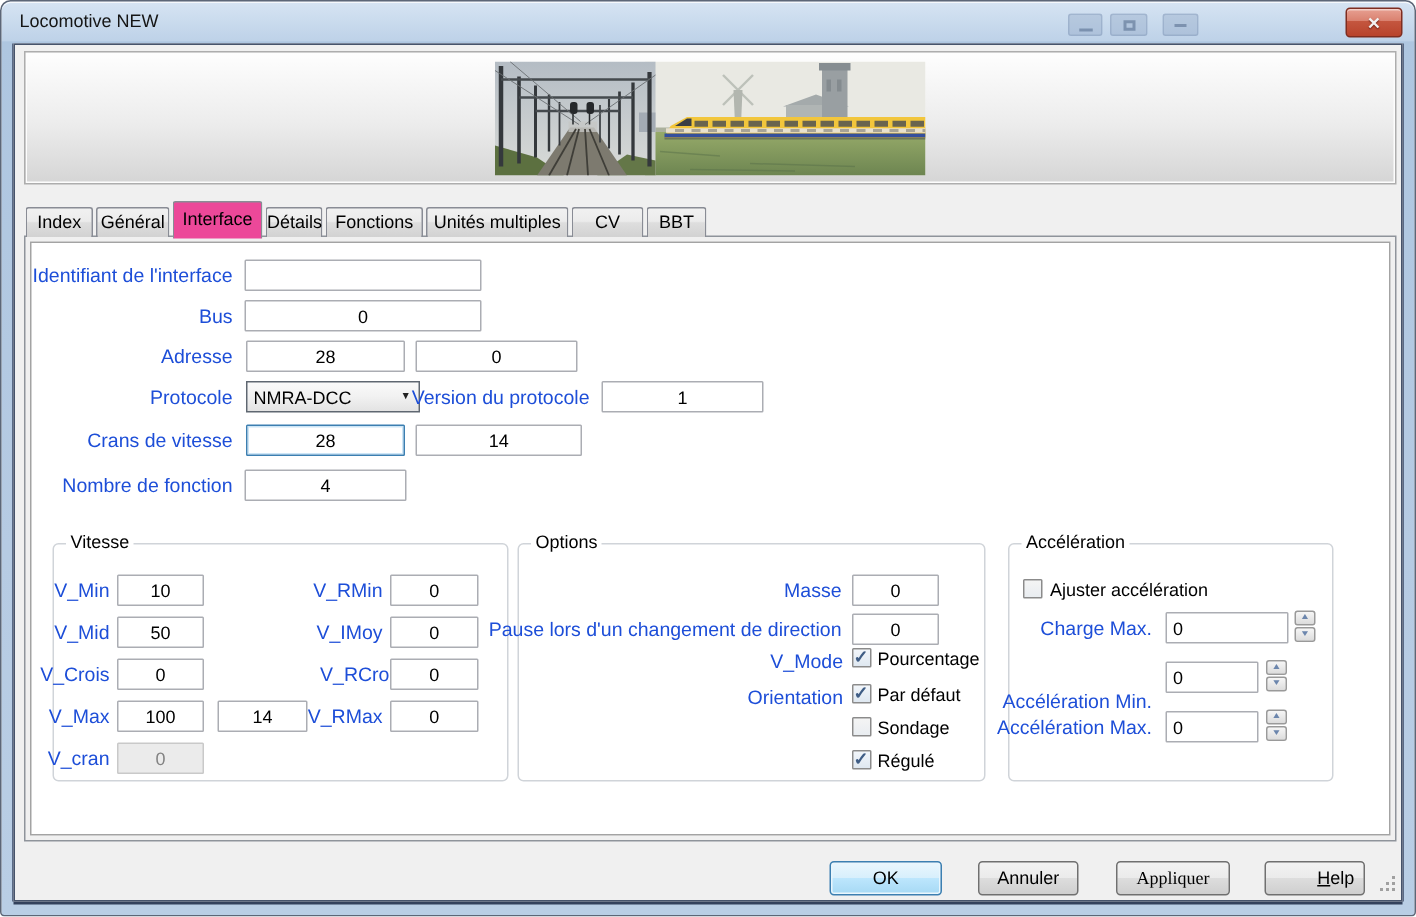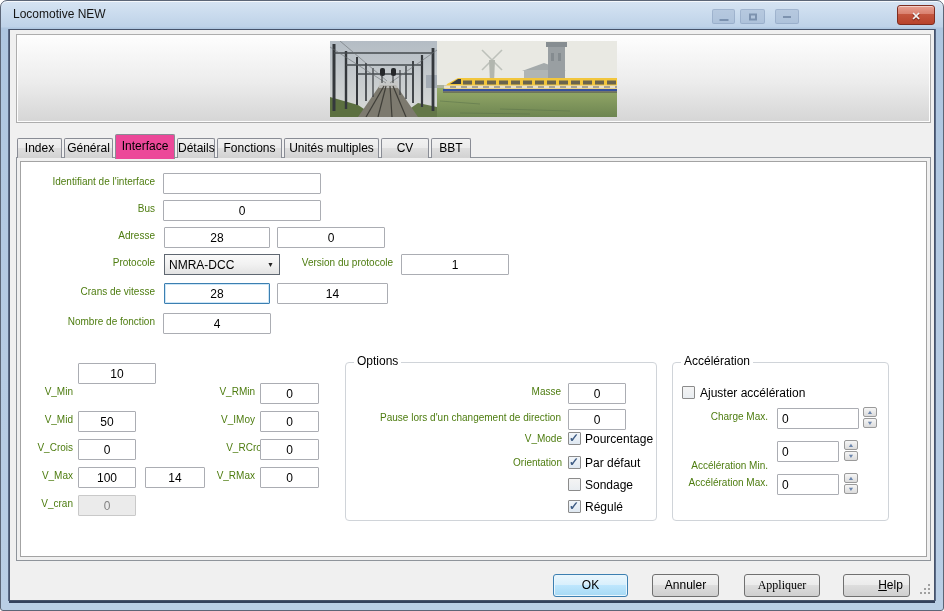--- a/index.html
+++ b/index.html
@@ -33,21 +33,21 @@
   
   .tabs{position:absolute;left:7px;top:103px;height:25px;display:flex;align-items:flex-end;gap:2px;z-index:6;}
   .tab{height:20px;border:1px solid #898c95;border-bottom:none;border-radius:2px 2px 0 0;
     background:linear-gradient(180deg,#f1f1f1 0%,#ebebeb 45%,#dedede 50%,#d2d2d2 100%);
     font-size:12px;text-align:center;line-height:19px;color:#000;cursor:default;}
   .tab.active{height:25px;margin-bottom:-1px;background:#ec4899;line-height:22px;z-index:7;}
 
   .tabcontrol{position:absolute;left:6px;top:127px;width:915px;height:404px;border:1px solid #8f949b;background:#f0f0f0;z-index:1;}
   .panel{position:absolute;left:3px;right:3px;top:3px;bottom:3px;background:#fff;border:1px solid #a3a3a3;}
 
-  .lbl{position:absolute;font-size:10px;color:#4d7c0f;white-space:nowrap;z-index:3;}
+  .lbl{position:absolute;font-size:13px;color:#1d4ed8;white-space:nowrap;z-index:3;}
   .tb{position:absolute;height:21px;border:1px solid #abadb3;background:#fff;font-family:"Liberation Sans",sans-serif;
     font-size:12px;padding:0 4px;color:#000;z-index:3;border-radius:1px;}
   .tb.center{text-align:center;}
   .tb.focus{border-color:#3c7fb1;box-shadow:inset 0 0 0 1px #cde6f7;}
   .tb.disabled{background:#ebebeb;color:#838383;border-color:#c9c9c9;}
 
   .combo{position:absolute;left:154px;top:224px;width:116px;height:21px;border:1px solid #5f6771;
     background:linear-gradient(180deg,#fafafa 0%,#f1f1f1 50%,#e3e3e3 100%);display:flex;align-items:center;
     padding:0 5px 0 4px;font-size:12px;z-index:3;cursor:default;}
   .combo .arrow{margin-left:auto;font-size:7px;color:#222;line-height:7px;}
@@ -223,22 +223,25 @@
     <span class="lbl" style="right:541px;top:227px">Version du protocole</span>
     <input class="tb center" style="left: 391px; top: 224px; width: 108px;" value="1">
 
     <span class="lbl" style="right:779px;top:256px">Crans de vitesse</span>
     <input class="tb center focus" style="left: 154px; top: 253px; width: 106px;" value="28">
     <input class="tb center" style="left: 267px; top: 253px; width: 111px;" value="14">
 
     <span class="lbl" style="right:779px;top:286px">Nombre de fonction</span>
     <input class="tb center" style="left: 153px; top: 283px; width: 108px;" value="4">
 
+    <div class="group" style="left:25px;top:332px;width:304px;height:159px">
+      <span class="group-title">Vitesse</span>
+    </div>
     <span class="lbl" style="right:861px;top:356px">V_Min</span>
-    <input class="tb center" style="left: 68px; top: 333px; width: 78px;" value="10">
+    <input class="tb center" style="left: 68px; top: 353px; width: 58px;" value="10">
     <span class="lbl" style="right:861px;top:384px">V_Mid</span>
     <input class="tb center" style="left: 68px; top: 381px; width: 58px;" value="50">
     <span class="lbl" style="right:861px;top:412px">V_Crois</span>
     <input class="tb center" style="left: 68px; top: 409px; width: 58px;" value="0">
     <span class="lbl" style="right:861px;top:440px">V_Max</span>
     <input class="tb center" style="left: 68px; top: 437px; width: 58px;" value="100">
     <input class="tb center" style="left: 135px; top: 437px; width: 60px;" value="14">
     <span class="lbl" style="right:861px;top:468px">V_cran</span>
     <input class="tb center disabled" disabled="" style="left: 68px; top: 465px; width: 58px;" value="0">
 

